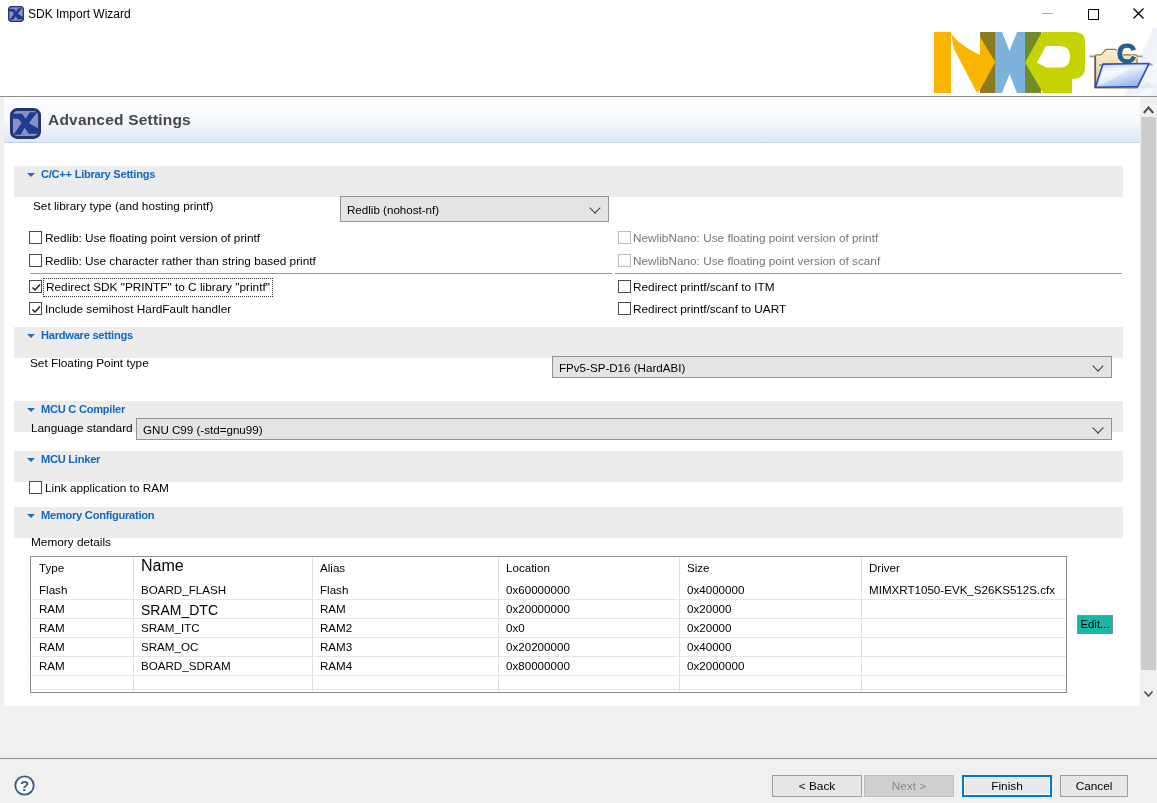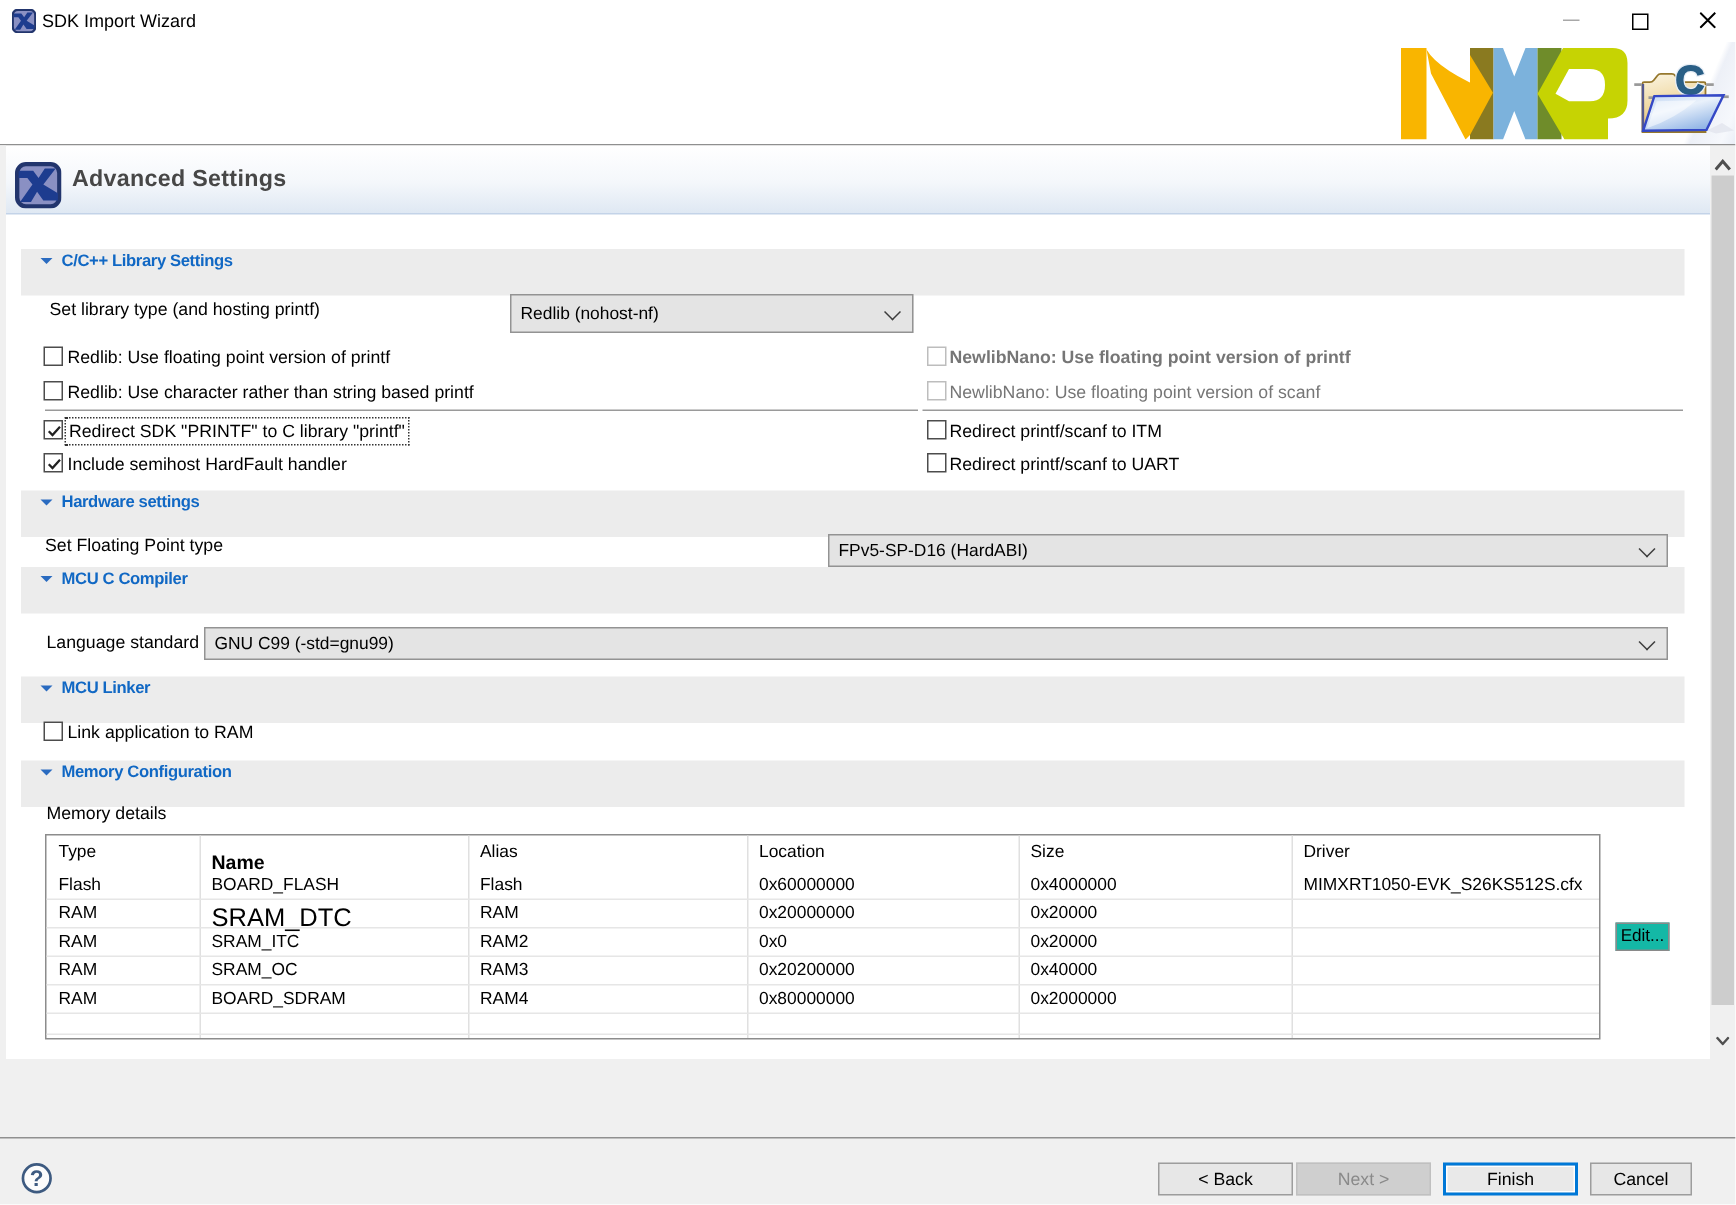--- a/index.html
+++ b/index.html
@@ -110,21 +110,21 @@
     <span class="ct">Redlib (nohost-nf)</span>
     <span class="chev"></span>
   </div>
 
 <div class="cb" style="left:29px;top:231px;"></div>
 <div class="lbl" style="left:45px;top:231px;">Redlib: Use floating point version of printf</div>
 <div class="cb" style="left:29px;top:254px;"></div>
 <div class="lbl" style="left:45px;top:254px;">Redlib: Use character rather than string based printf</div>
 
 <div class="cb dis" style="left:618px;top:231px;"></div>
-<div class="lbl" style="left:633px;top:231px;color:#767676;font-weight:bold;">NewlibNano: Use floating point version of printf</div>
+<div class="lbl" style="left:633px;top:231px;color:#767676;">NewlibNano: Use floating point version of printf</div>
 <div class="cb dis" style="left:618px;top:254px;"></div>
 <div class="lbl" style="left:633px;top:254px;color:#767676;">NewlibNano: Use floating point version of scanf</div>
 
 <div class="sep" style="left:30px;top:273px;width:582px;"></div>
 <div class="sep" style="left:615px;top:273px;width:507px;"></div>
 
 <div class="cb" style="left:29px;top:280px;">
     <svg width="13" height="13" viewBox="0 0 13 13">
       <path d="M2.5 6.5 L5 9 L10 3.5" stroke="#222" stroke-width="1.5" fill="none"></path>
     </svg>
@@ -144,21 +144,21 @@
 
 <div class="secbar" style="top:327px;">
     <span class="sectitle"><span class="tri"></span>Hardware settings</span>
   </div>
 <div class="lbl" style="left:30px;top:356px;">Set Floating Point type</div>
 <div class="combo" style="left:552px;top:356px;width:560px;height:22px;">
     <span class="ct">FPv5-SP-D16 (HardABI)</span>
     <span class="chev"></span>
   </div>
 
-<div class="secbar" style="top:378px;">
+<div class="secbar" style="top:401px;">
     <span class="sectitle"><span class="tri"></span>MCU C Compiler</span>
   </div>
 <div class="lbl" style="left:31px;top:421px;">Language standard</div>
 <div class="combo" style="left:136px;top:418px;width:976px;height:22px;">
     <span class="ct">GNU C99 (-std=gnu99)</span>
     <span class="chev"></span>
   </div>
 
 <div class="secbar" style="top:451px;">
     <span class="sectitle"><span class="tri"></span>MCU Linker</span>
@@ -171,35 +171,35 @@
   </div>
 <div class="lbl" style="left:31px;top:535px;">Memory details</div>
 
 <div class="abs" id="tbl" style="left:30px;top:556px;width:1037px;height:137px;border:1px solid #8c8c8c;box-sizing:border-box;background:#fff;">
 <div style="position:absolute;left:102px;top:0;width:1px;height:135px;background:#e0e0e0;"></div>
 <div style="position:absolute;left:281px;top:0;width:1px;height:135px;background:#e0e0e0;"></div>
 <div style="position:absolute;left:467px;top:0;width:1px;height:135px;background:#e0e0e0;"></div>
 <div style="position:absolute;left:648px;top:0;width:1px;height:135px;background:#e0e0e0;"></div>
 <div style="position:absolute;left:830px;top:0;width:1px;height:135px;background:#e0e0e0;"></div>
 <div style="position:absolute;left:8px;top:4px;font-size:11.6px;">Type</div>
-<div style="position:absolute;left:110px;top:10px;font-size:13px;font-weight:bold;">Name</div>
+<div style="position:absolute;left:110px;top:0;font-size:16px;">Name</div>
 <div style="position:absolute;left:289px;top:4px;font-size:11.6px;">Alias</div>
 <div style="position:absolute;left:475px;top:4px;font-size:11.6px;">Location</div>
 <div style="position:absolute;left:656px;top:4px;font-size:11.6px;">Size</div>
 <div style="position:absolute;left:838px;top:4px;font-size:11.6px;">Driver</div>
 <div style="position:absolute;left:0;top:42px;width:1035px;height:1px;background:#e6e6e6;"></div>
 <div style="position:absolute;left:8px;top:25.5px;font-size:11.6px;white-space:nowrap;">Flash</div>
 <div style="position:absolute;left:110px;top:25.5px;font-size:11.6px;white-space:nowrap;">BOARD_FLASH</div>
 <div style="position:absolute;left:289px;top:25.5px;font-size:11.6px;white-space:nowrap;">Flash</div>
 <div style="position:absolute;left:475px;top:25.5px;font-size:11.6px;white-space:nowrap;">0x60000000</div>
 <div style="position:absolute;left:656px;top:25.5px;font-size:11.6px;white-space:nowrap;">0x4000000</div>
 <div style="position:absolute;left:838px;top:25.5px;font-size:11.6px;white-space:nowrap;">MIMXRT1050-EVK_S26KS512S.cfx</div>
 <div style="position:absolute;left:0;top:61px;width:1035px;height:1px;background:#e6e6e6;"></div>
 <div style="position:absolute;left:8px;top:44.5px;font-size:11.6px;white-space:nowrap;">RAM</div>
-<div style="position:absolute;left:110px;top:44.5px;font-size:17px;white-space:nowrap;">SRAM_DTC</div>
+<div style="position:absolute;left:110px;top:44.5px;font-size:14px;white-space:nowrap;">SRAM_DTC</div>
 <div style="position:absolute;left:289px;top:44.5px;font-size:11.6px;white-space:nowrap;">RAM</div>
 <div style="position:absolute;left:475px;top:44.5px;font-size:11.6px;white-space:nowrap;">0x20000000</div>
 <div style="position:absolute;left:656px;top:44.5px;font-size:11.6px;white-space:nowrap;">0x20000</div>
 <div style="position:absolute;left:0;top:80px;width:1035px;height:1px;background:#e6e6e6;"></div>
 <div style="position:absolute;left:8px;top:63.5px;font-size:11.6px;white-space:nowrap;">RAM</div>
 <div style="position:absolute;left:110px;top:63.5px;font-size:11.6px;white-space:nowrap;">SRAM_ITC</div>
 <div style="position:absolute;left:289px;top:63.5px;font-size:11.6px;white-space:nowrap;">RAM2</div>
 <div style="position:absolute;left:475px;top:63.5px;font-size:11.6px;white-space:nowrap;">0x0</div>
 <div style="position:absolute;left:656px;top:63.5px;font-size:11.6px;white-space:nowrap;">0x20000</div>
 <div style="position:absolute;left:0;top:99px;width:1035px;height:1px;background:#e6e6e6;"></div>

